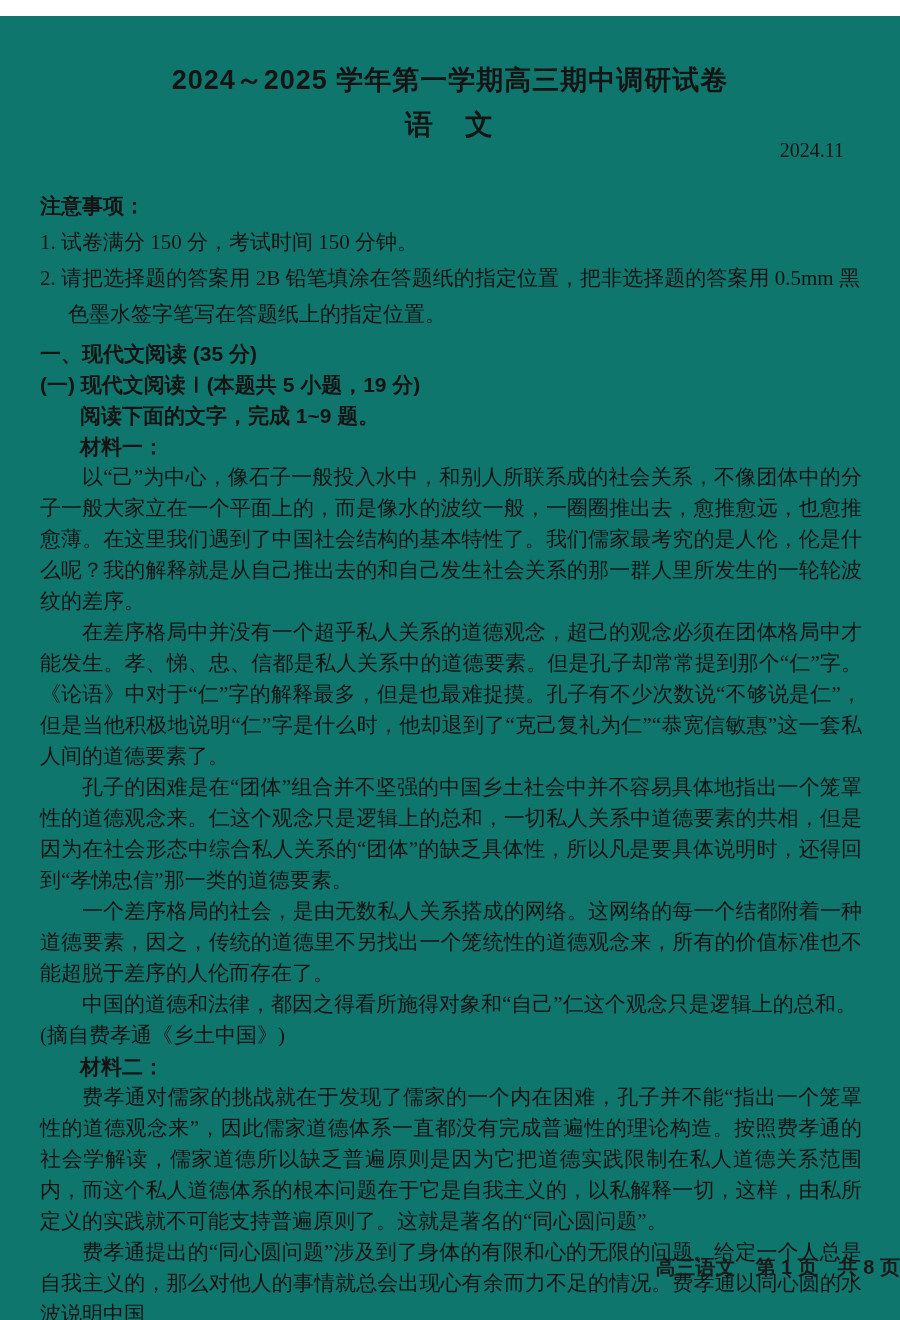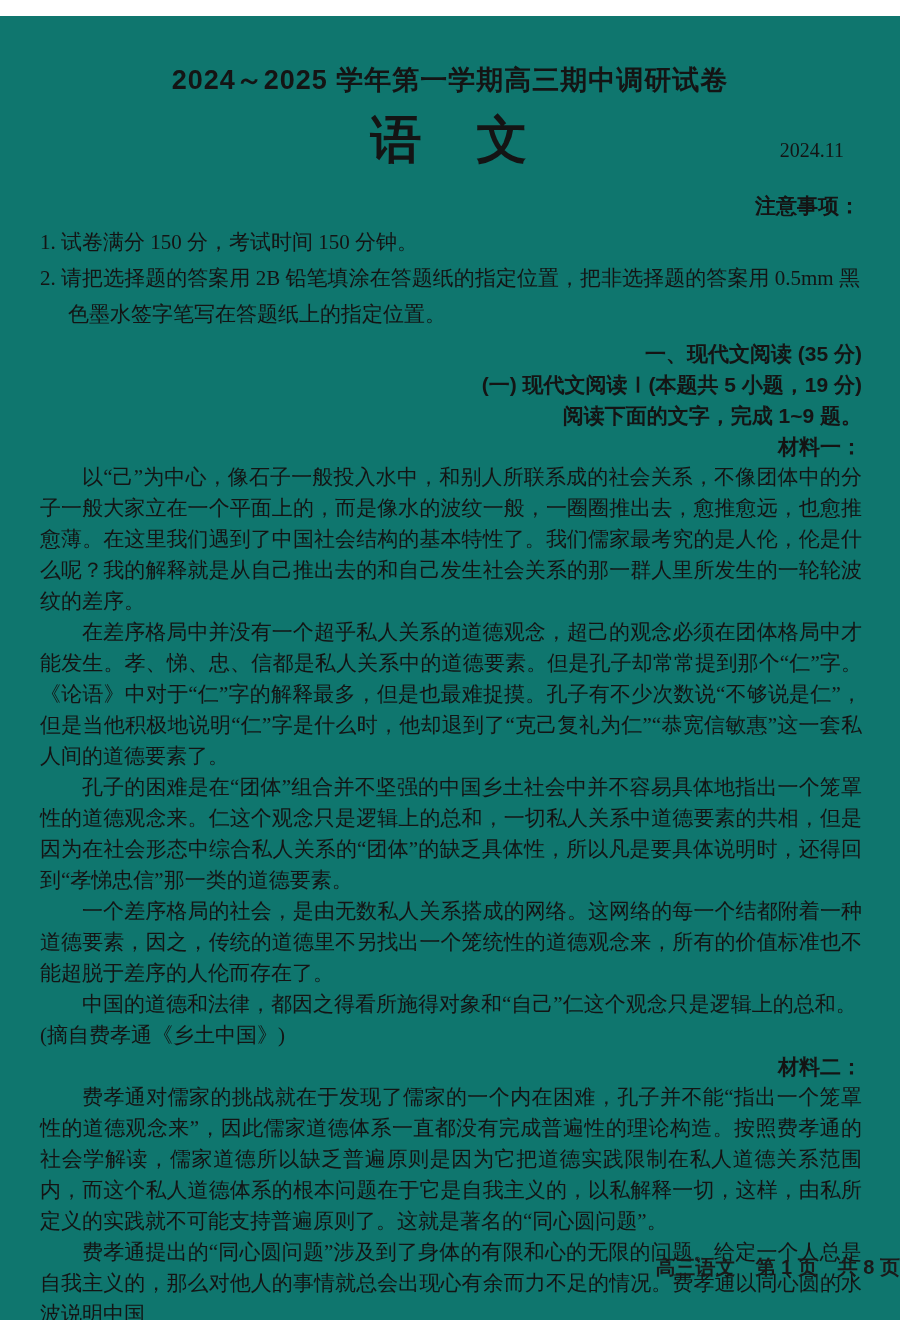--- a/index.html
+++ b/index.html
@@ -29,55 +29,54 @@
   .subject-row {
     position: relative;
     height: 58px;
     margin-top: 8px;
   }
   .subject {
     margin: 0;
     text-align: center;
     font-family: Liberation Mono, monospace;
     font-weight: 700;
-    font-size: 51px;
+    font-size: 28px;
     letter-spacing: 2px;
   }
   .date {
     position: absolute;
     right: 56px;
     bottom: 2px;
     font-size: 20px;
   }
   .notice {
     margin: 24px 40px 0 40px;
     font-size: 21px;
     line-height: 36px;
   }
   .notice-heading {
     font-family: Liberation Sans, sans-serif;
     font-weight: 700;
-    text-align: right;
   }
   .notice-item {
     text-align: justify;
   }
   .notice-item.hang {
     padding-left: 28px;
     text-indent: -28px;
   }
   .content {
     margin: 6px 38px 0 40px;
     font-size: 21px;
     line-height: 31px;
   }
   .h {
     font-family: "Liberation Sans", sans-serif;
     font-weight: 700;
-    text-align: right;
+    text-align: left;
   }
   .h.ind {
     padding-left: 40px;
   }
   .para {
     text-align: justify;
     text-indent: 2em;
     margin: 0;
   }
   .attribution {

